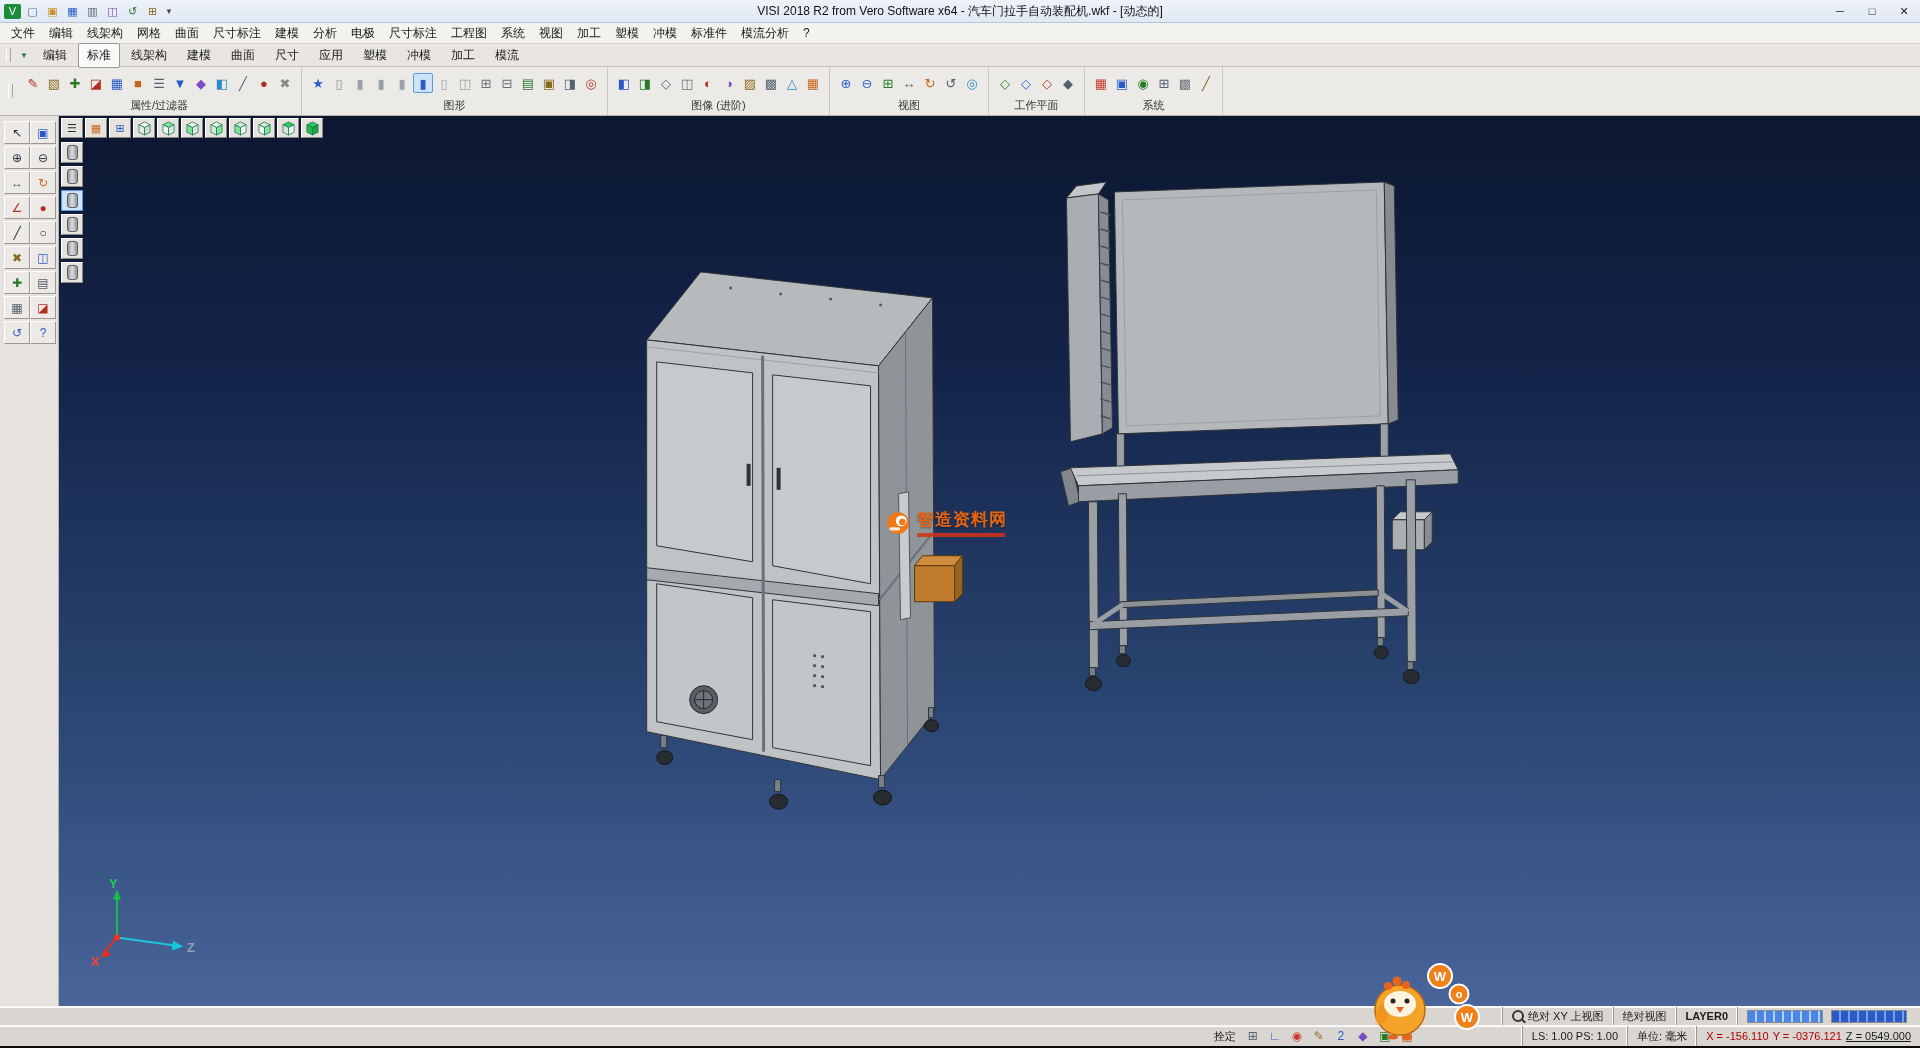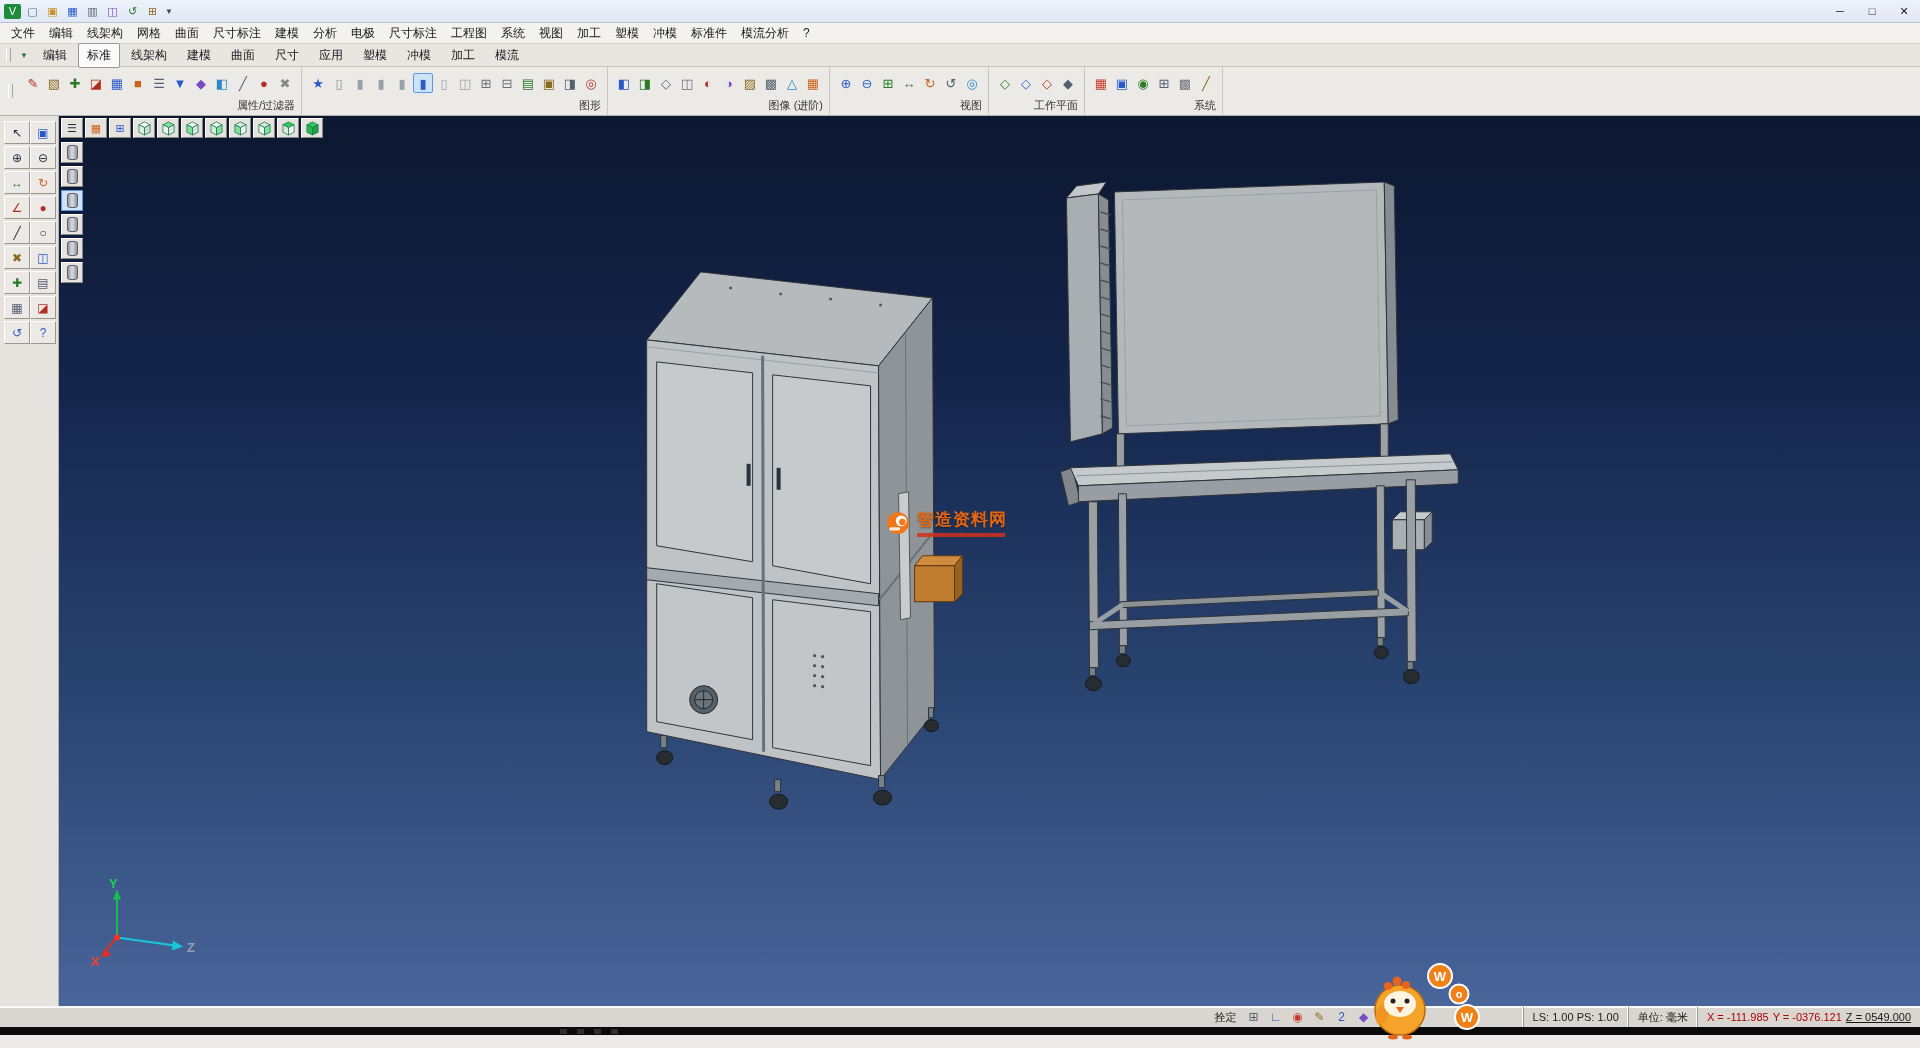--- a/index.html
+++ b/index.html
@@ -27,21 +27,21 @@
            font-size:8px;color:#1e7a3c;border:1px solid transparent;}
   .tab{padding:3px 8px;margin:0 1px;border:1px solid transparent;white-space:nowrap;}
   .tab.active{background:#fafafa;border-color:#9a9790;border-radius:2px;box-shadow:inset 0 0 0 1px #fff;}
   
   .ribbon{height:48px;background:#eceae6;border-bottom:1px solid #b5b2ad;display:flex;align-items:stretch;padding-left:4px;}
   .rgroup{display:flex;flex-direction:column;border-right:1px solid #c9c6c1;padding:0 6px;}
   .ricons{display:flex;align-items:center;height:32px;gap:1px;}
   .ricon{width:18px;height:18px;display:inline-flex;align-items:center;justify-content:center;
          font-size:13px;border:1px solid transparent;border-radius:2px;}
   .ricon.active{background:#cfe3f8;border-color:#5a9ae0;}
-  .rlabel{height:14px;text-align:right;font-size:11px;color:#333;line-height:13px;white-space:nowrap;}
+  .rlabel{height:14px;text-align:center;font-size:11px;color:#333;line-height:13px;white-space:nowrap;}
   
   .workspace{display:flex;height:890px;}
   .left-toolbar{width:58px;background:#e6e3df;border-right:1px solid #b5b2ad;
                 display:grid;grid-template-columns:24px 24px;gap:2px;align-content:start;
                 justify-content:center;padding-top:5px;}
   .ltbtn{width:24px;height:21px;display:flex;align-items:center;justify-content:center;font-size:12px;
          background:#ece9e6;border:1px solid;border-color:#fff #9a9790 #9a9790 #fff;}
   .viewport{position:relative;flex:1;overflow:hidden;
             background:linear-gradient(180deg,#0c1730 0%,#14254b 30%,#2a4572 66%,#49659a 100%);}
   .scene{position:absolute;inset:0;z-index:1;}
@@ -107,20 +107,21 @@
 
         <span class="ticon" style="color: rgb(85, 96, 112);">▥</span>
 
         <span class="ticon" style="color: rgb(122, 74, 200);">◫</span>
 
         <span class="ticon" style="color: rgb(42, 122, 42);">↺</span>
 
         <span class="ticon" style="color: rgb(138, 106, 32);">⊞</span>
       </div>
     <span class="qat-drop">▼</span>
+    <div class="win-title">VISI 2018 R2 from Vero Software x64 - 汽车门拉手自动装配机.wkf - [动态的]</div>
     <div class="win-controls">
       <span class="wbtn">─</span>
       <span class="wbtn">□</span>
       <span class="wbtn close">✕</span>
     </div>
   </div>
 
   <div class="menubar">
 
       <span class="menu-item">文件</span>
@@ -600,20 +601,39 @@
       <circle cx="40" cy="29" r="4" fill="#e8641e"></circle>
       <circle cx="74" cy="20" r="12" fill="#f08018" stroke="#ffffff" stroke-width="2"></circle>
       <text x="74" y="25" text-anchor="middle" fill="#fff" font-size="13" font-weight="bold">W</text>
       <circle cx="93" cy="38" r="9.5" fill="#f08018" stroke="#ffffff" stroke-width="2"></circle>
       <text x="93" y="42" text-anchor="middle" fill="#fff" font-size="11" font-weight="bold">o</text>
       <circle cx="101" cy="61" r="12" fill="#f08018" stroke="#ffffff" stroke-width="2"></circle>
       <text x="101" y="66" text-anchor="middle" fill="#fff" font-size="13" font-weight="bold">W</text>
     </svg>
   </div>
 
+  <div class="statusbar sb1">
+    <div class="sb-spacer"></div>
+    <span class="ime-badge">A</span>
+    <div class="mascot-gap1"></div>
+    <div class="sb-cell">
+      <span class="mag"></span>
+      <span>绝对 XY 上视图</span>
+    </div>
+    <div class="sb-cell">
+      <span>绝对视图</span>
+    </div>
+    <div class="sb-cell layer-cell">
+      <span>LAYER0</span>
+    </div>
+    <div class="sb-cell">
+      <div class="membar"></div>
+      <div class="membar dark"></div>
+    </div>
+  </div>
 
   <div class="statusbar sb2">
     <div class="sb-spacer"></div>
     <div class="snap-cell">
       <span>拴定</span>
     </div>
     <div style="display:flex;align-items:center">
 
         <span class="s2icon" style="color: rgb(85, 96, 112);">⊞</span>
 
@@ -632,21 +652,21 @@
         <span class="s2icon" style="color: rgb(200, 100, 30);">▦</span>
       </div>
     <div class="mascot-gap2"></div>
     <div class="sb-cell">
       <span>LS: 1.00 PS: 1.00</span>
     </div>
     <div class="sb-cell">
       <span>单位: 毫米</span>
     </div>
     <div class="sb-cell">
-      <span class="coord-x">X = -111.985</span>
+      <span class="coord-x">X = -156.110</span>
       <span class="coord-y">Y = -0376.121</span>
       <span class="coord-z">Z = 0549.000</span>
     </div>
   </div>
 
   <div class="taskbar">
     <span class="tb-dot"></span>
     <span class="tb-dot"></span>
     <span class="tb-dot"></span>
     <span class="tb-dot"></span>

